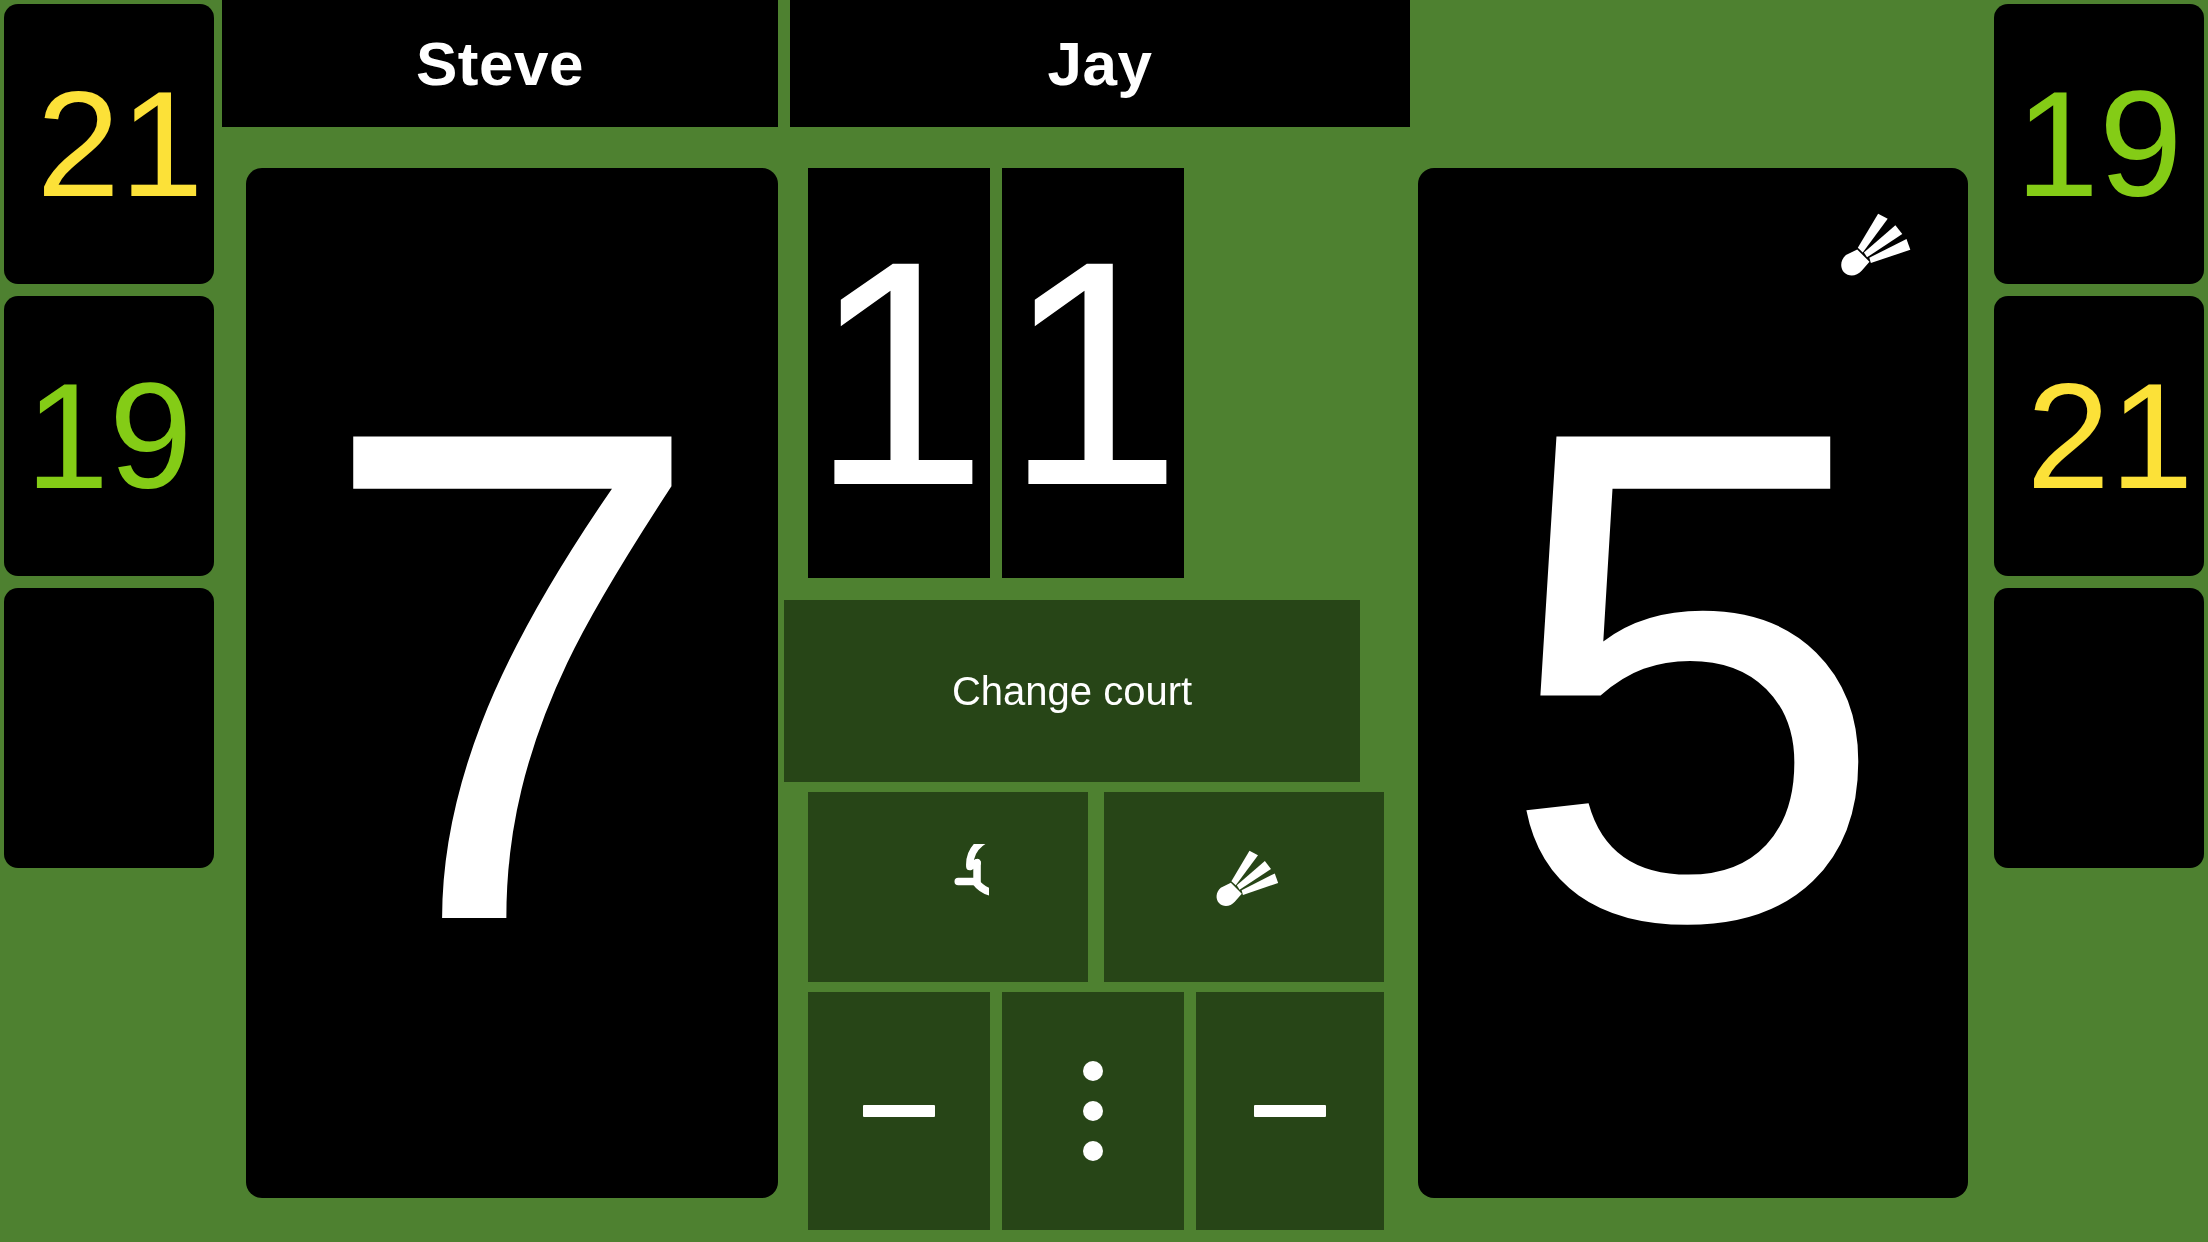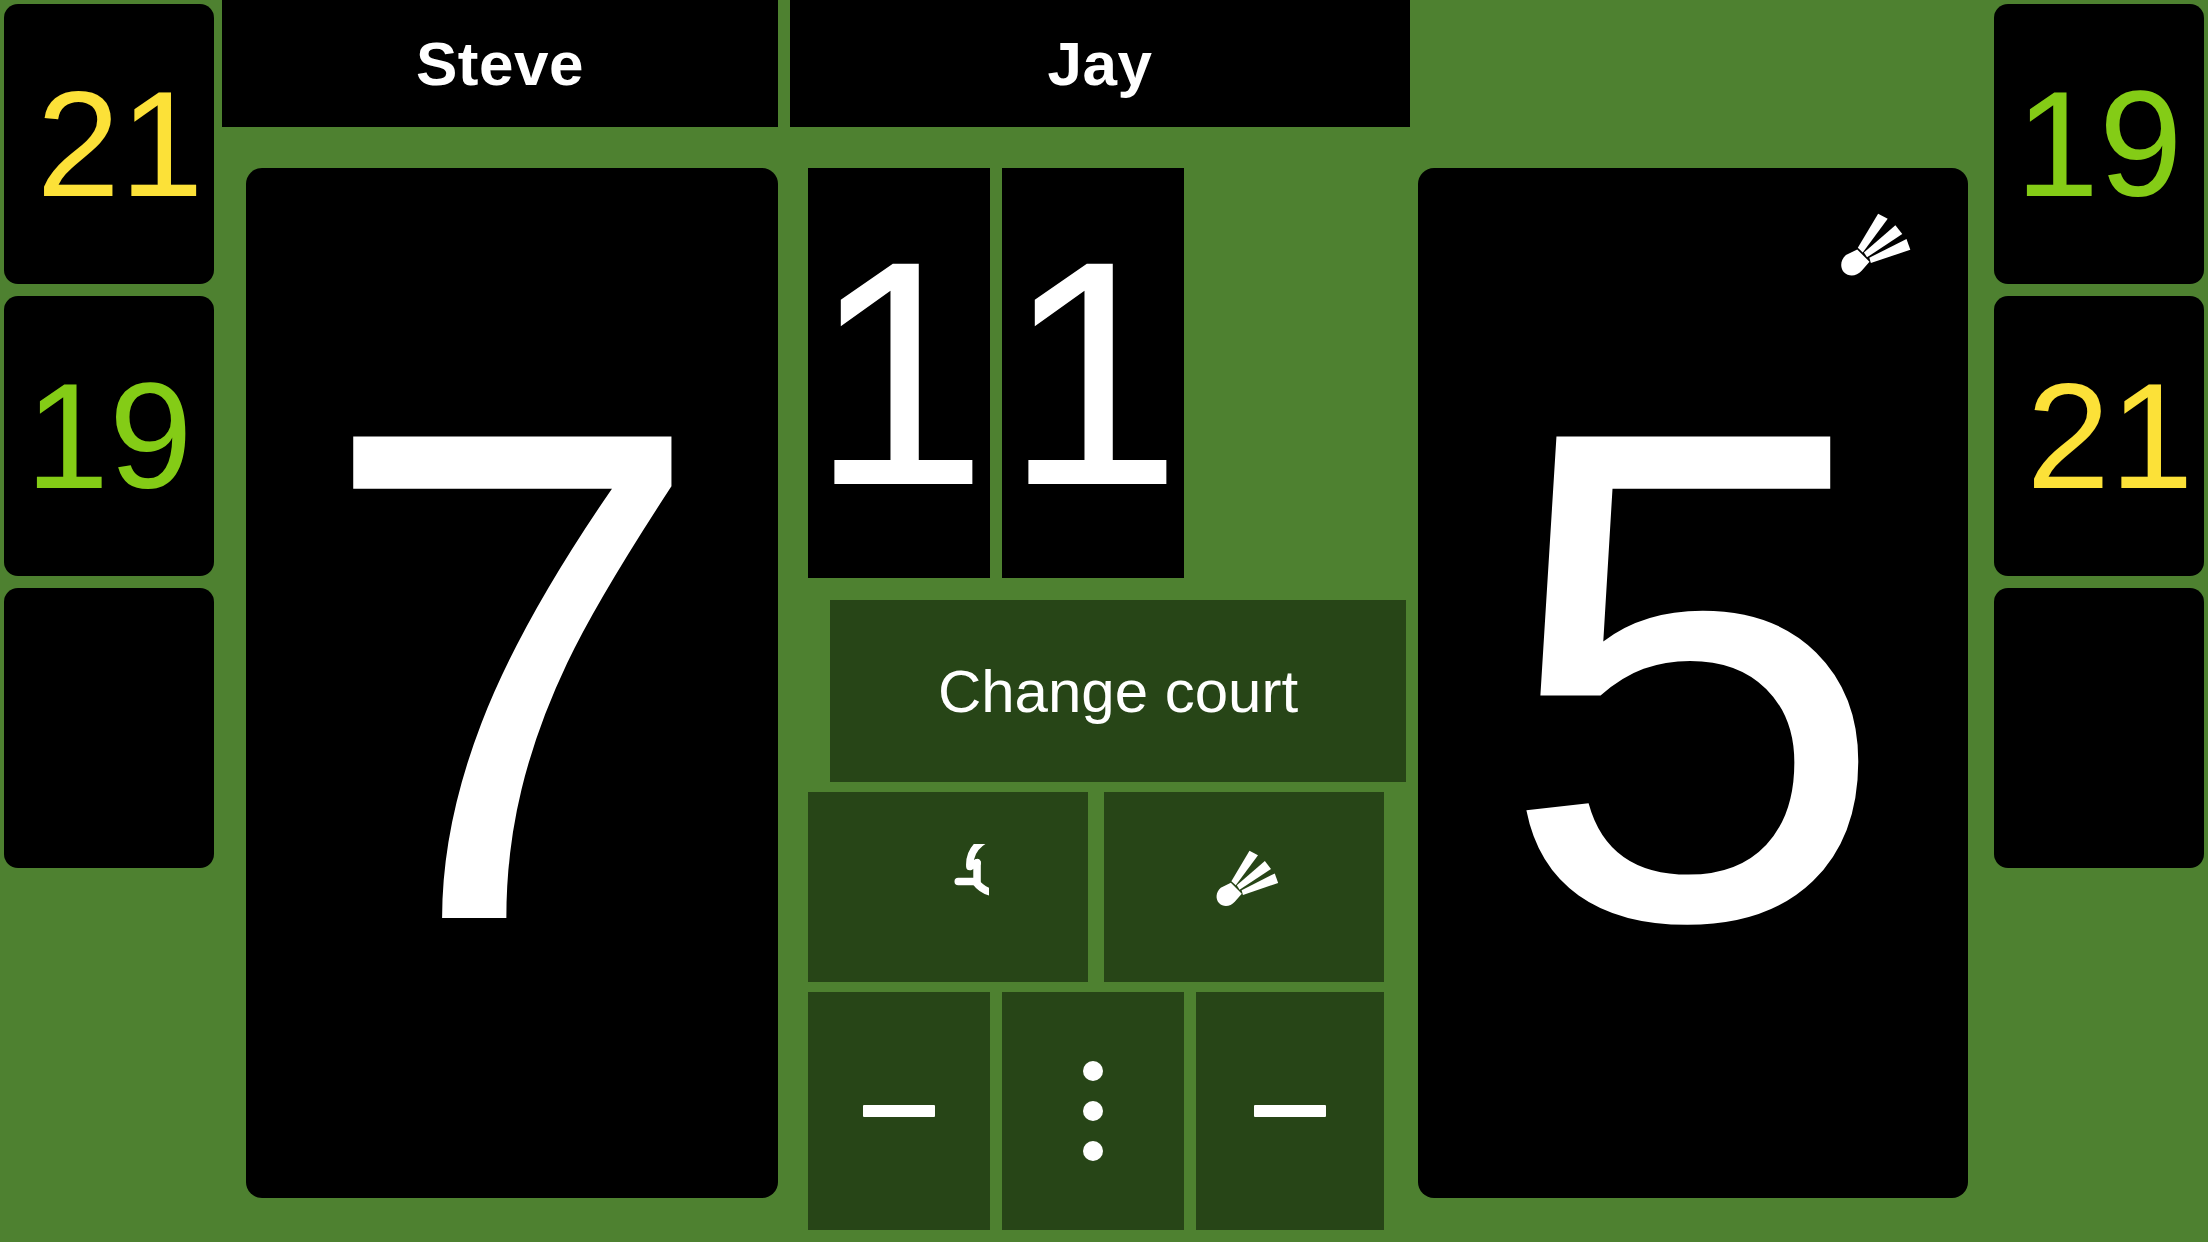--- a/index.html
+++ b/index.html
@@ -93,23 +93,23 @@
     position:absolute;
     background:#274517;
     display:flex;
     align-items:center;
     justify-content:center;
     color:#ffffff;
     overflow:hidden;
   }
 
   .change-court {
-    left:830px; top:600px;
+    left:784px; top:600px;
     width:576px; height:182px;
-    font-size:60px;
+    font-size:40px;
     font-weight:400;
   }
 
   .undo-btn  { left:808px;  top:792px; width:280px; height:190px; }
   .shuttle-btn { left:1104px; top:792px; width:280px; height:190px; }
   .undo-btn svg, .shuttle-btn svg { width:82px; height:82px; }
 
   .minus-left  { left:808px;  top:992px; width:182px; height:238px; }
   .dots-btn    { left:1002px; top:992px; width:182px; height:238px; }
   .minus-right { left:1196px; top:992px; width:188px; height:238px; }

